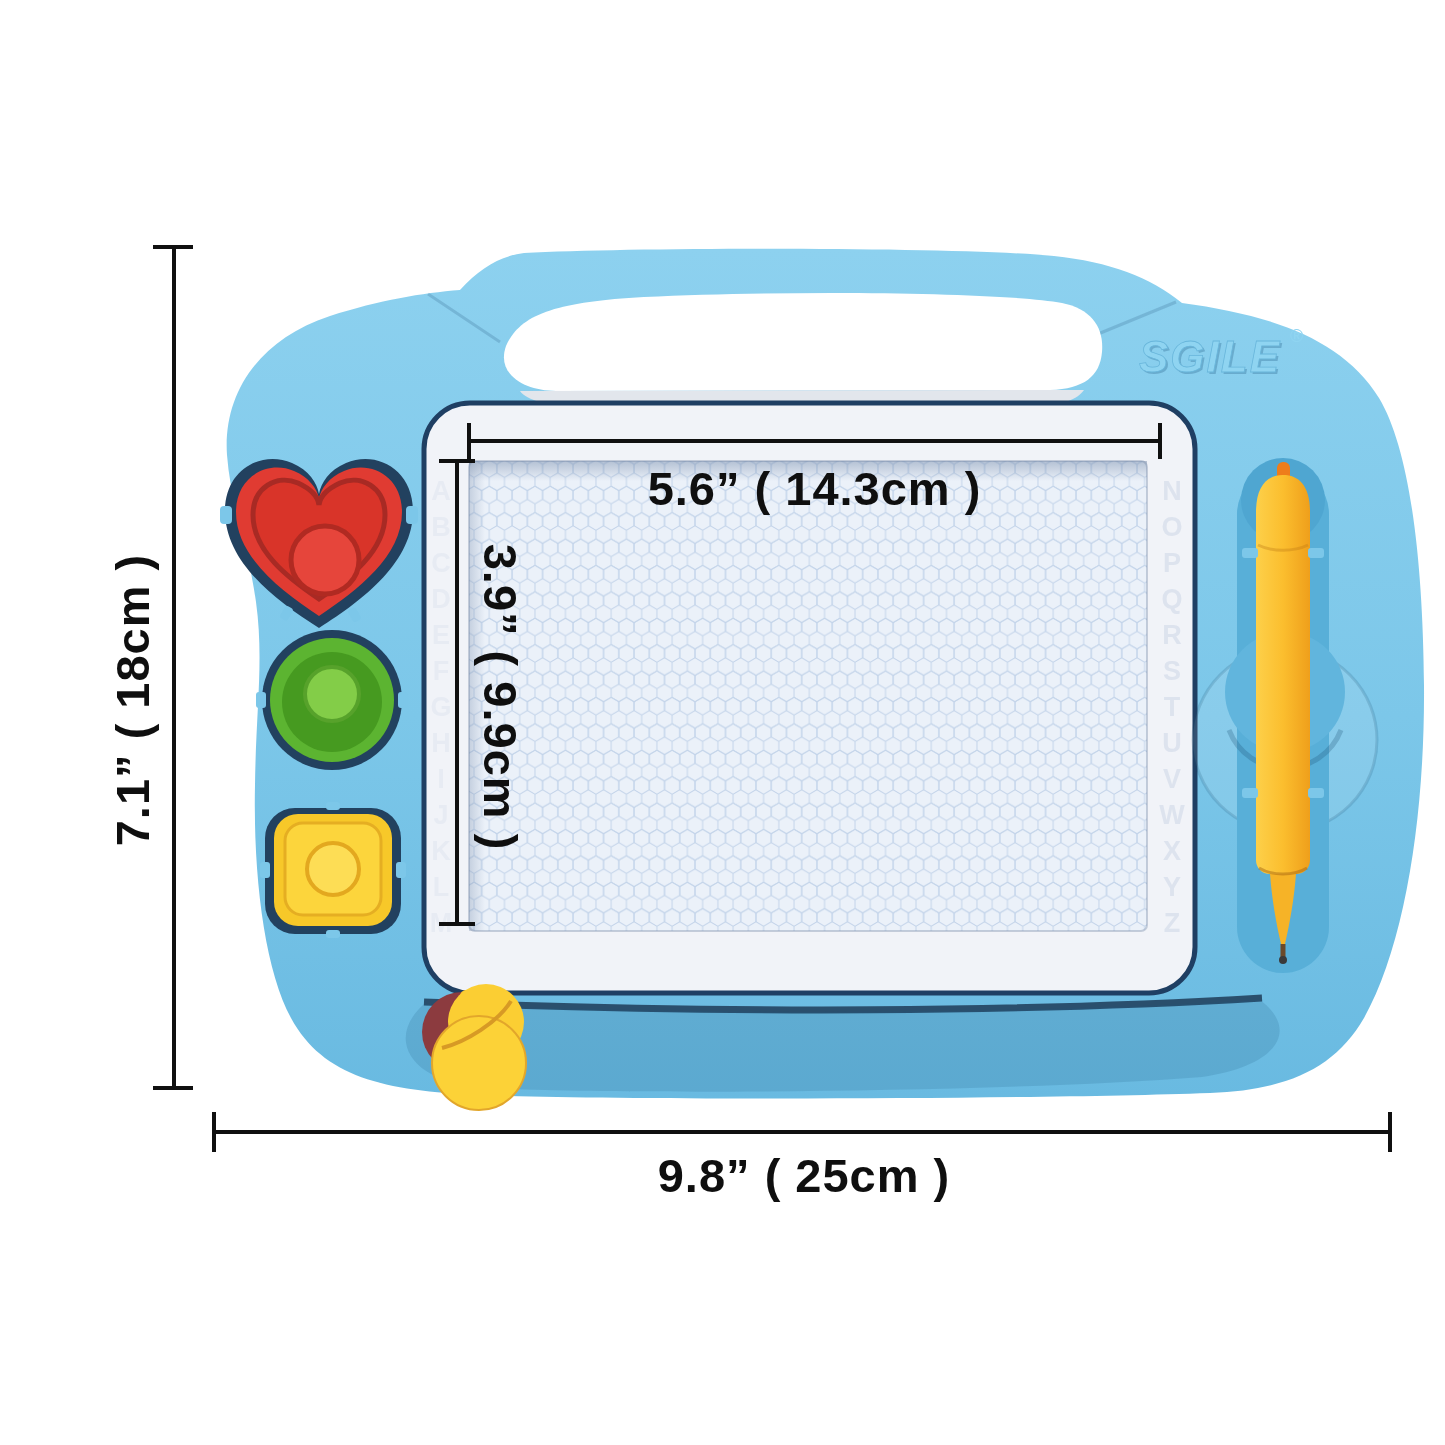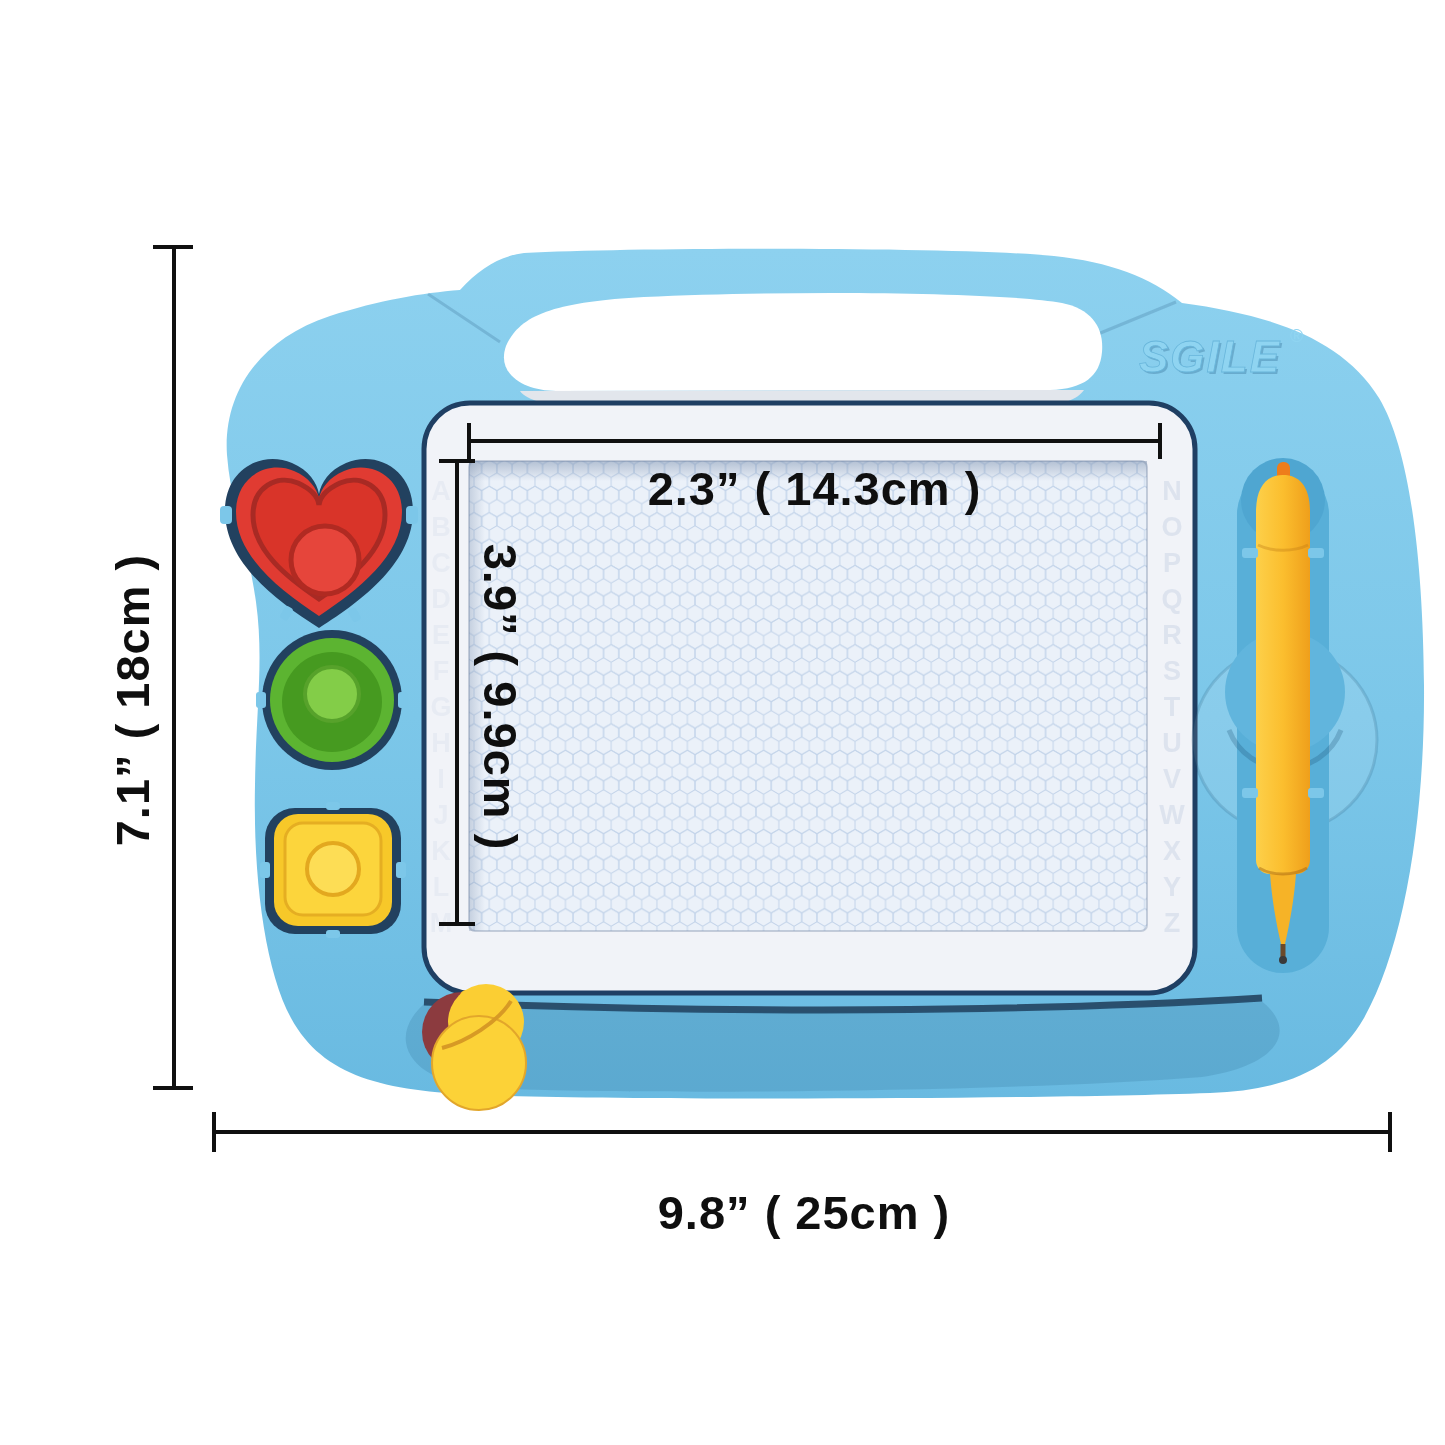--- a/index.html
+++ b/index.html
@@ -215,30 +215,30 @@
       <rect x="428" y="990" width="38" height="26" rx="6" fill="#f5c12e"></rect>
       <circle cx="454" cy="1022" r="38" fill="#fbce33"></circle>
       <circle cx="447" cy="1063" r="47" fill="#fcd237" stroke="#e2a62b" stroke-width="2"></circle>
       <path d="M 410,1048 C 434,1042 466,1022 479,1001" fill="none" stroke="#d79a25" stroke-width="4"></path>
     </g>
   </svg>
 
   <div class="dim-h" style="left:437px;top:439px;width:691px;"></div>
   <div class="cap-v" style="left:435px;top:423px;height:36px;"></div>
   <div class="cap-v" style="left:1126px;top:423px;height:36px;"></div>
-  <div class="label center" style="left:437px;top:461px;width:691px;">2.3” ( 14.3cm )</div>
+  <div class="label center" style="left:437px;top:461px;width:691px;">5.6” ( 14.3cm )</div>
 
   <div class="dim-v" style="left:423px;top:461px;height:464px;"></div>
   <div class="cap-h" style="left:407px;top:459px;width:36px;"></div>
   <div class="cap-h" style="left:407px;top:922px;width:36px;"></div>
   <div class="label rot90" style="left:468px;top:697px;">3.9” ( 9.9cm )</div>
 
   <div class="dim-v" style="left:140px;top:247px;height:843px;"></div>
   <div class="cap-h" style="left:121px;top:245px;width:40px;"></div>
   <div class="cap-h" style="left:121px;top:1086px;width:40px;"></div>
   <div class="label rotm90" style="left:100px;top:700px;">7.1” ( 18cm )</div>
 
   <div class="dim-h" style="left:182px;top:1130px;width:1178px;"></div>
   <div class="cap-v" style="left:180px;top:1112px;height:40px;"></div>
   <div class="cap-v" style="left:1356px;top:1112px;height:40px;"></div>
-  <div class="label center" style="left:382px;top:1185px;width:780px;">9.8” ( 25cm )</div>
+  <div class="label center" style="left:382px;top:1148px;width:780px;">9.8” ( 25cm )</div>
 
 </div>
 
 </body></html>

